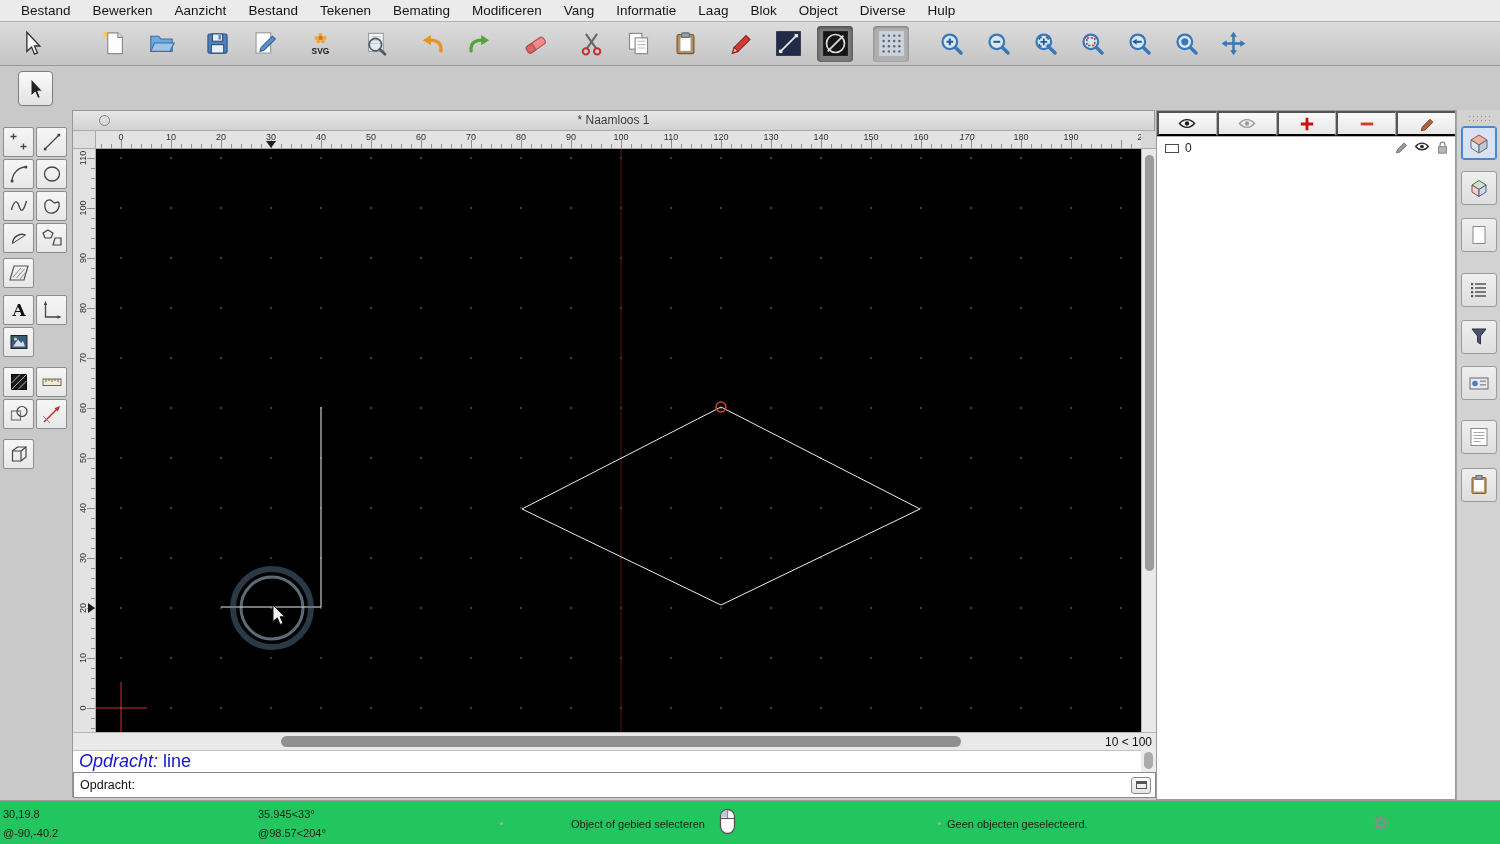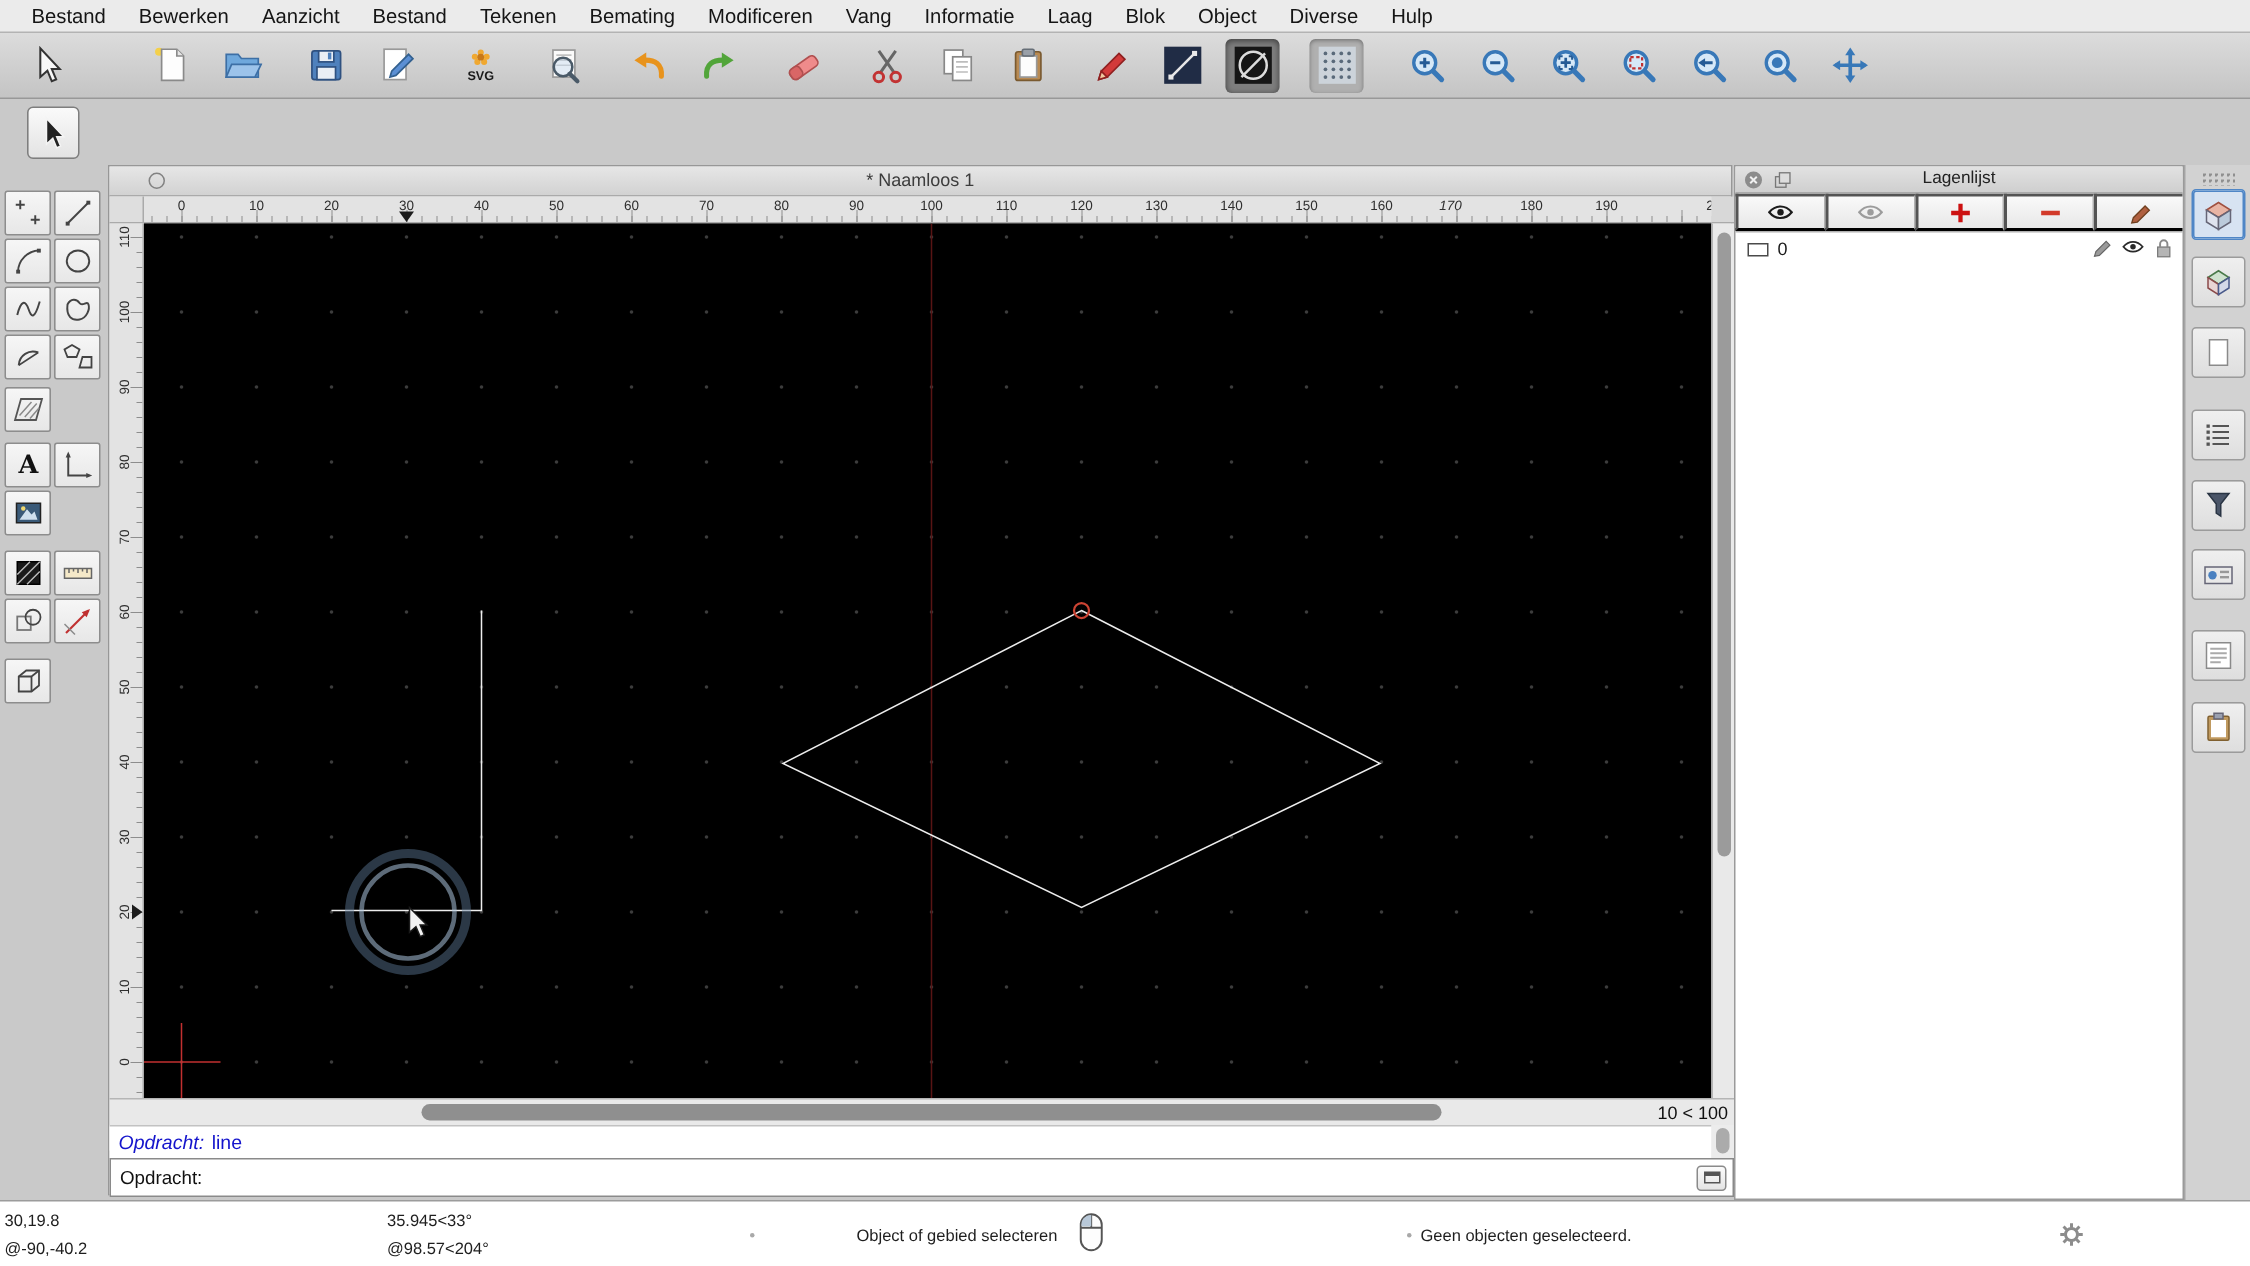--- a/index.html
+++ b/index.html
@@ -80,21 +80,21 @@
              background:#e9e9e9; border-left:1px solid #b5b5b5; }
   .vthumb { position:absolute; left:3px; top:6px; width:9px; height:416px;
             background:#9b9b9b; border-radius:5px; }
   .hscrollrow { position:absolute; left:0; top:621px; width:1083px; height:35px;
                 background:#e9e9e9; border-top:1px solid #b5b5b5; }
   .hthumb { position:absolute; left:208px; top:3px; width:680px; height:11px;
             background:#8f8f8f; border-radius:6px; }
   .scaleinfo { position:absolute; right:4px; top:2px; width:70px; font-size:12px;
                text-align:right; color:#111; }
   .historyrow { position:absolute; left:0; top:639px; width:1068px; height:22px;
-                background:#fff; border-top:1px solid #c2c2c2; font-size:13px;
+                background:#fff; border-top:1px solid #c2c2c2; font-size:18px;
                 line-height:21px; padding-left:6px; color:#1414cc; }
   .cmd-hist-label { font-style:italic; }
   .cmd-hist-value { margin-left:5px; }
   .histscroll { position:absolute; left:1068px; top:639px; width:15px; height:22px; background:#ececec; }
   .histthumb { position:absolute; left:3px; top:2px; width:9px; height:17px;
                background:#ababab; border-radius:5px; }
   .inputrow { position:absolute; left:0; top:661px; width:1083px; height:26px;
               background:#fff; border:1px solid #8a8a8a; display:flex; align-items:center;
               padding:0 4px 0 6px; }
   .inputrow .lbl { font-size:12.5px; color:#111; flex:0 0 auto; }
@@ -129,21 +129,21 @@
           background-image:radial-gradient(circle 1px at 1.5px 1.5px,#8f8f8f 99%,transparent);
           background-size:4px 4px; }
   .sbtn { position:absolute; left:4px; width:36px; height:34px;
           background:linear-gradient(#efefef,#dedede); border:1px solid #9b9b9b;
           border-radius:3px; display:flex; align-items:center; justify-content:center; padding:0; }
   .sbtn.selected { background:#d7e3f2; border-color:#4f86c6; box-shadow:0 0 0 1px #4f86c6 inset; }
   .sbtn svg { width:28px; height:26px; }
 
   
   .statusbar { position:absolute; left:0; top:800px; width:1500px; height:44px;
-               background:#ffffff; border-top:1px solid #9c9c9c; font-size:11px; color:#1e1e1e; }
+               background:#22c55e; border-top:1px solid #9c9c9c; font-size:11px; color:#1e1e1e; }
   .statusbar .abs { position:absolute; white-space:nowrap; }
   .sep-dot { position:absolute; width:3px; height:3px; border-radius:50%; background:#a9a9a9; top:21px; }
 </style>
 </head>
 <body>
 
 <div class="menubar">
     <span class="menu-item">Bestand</span>
     <span class="menu-item">Bewerken</span>
     <span class="menu-item">Aanzicht</span>
@@ -826,31 +826,20 @@
   <div class="inputrow">
     <span class="lbl">Opdracht:</span>
     <input type="text" value="" style="">
     <button class="mini-btn">
         <span></span>
       </button>
   </div>
 </div>
 
 <div class="layers">
-  <div class="layers-header">
-    <svg class="lp-close" viewBox="0 0 16 16">
-        <circle cx="8" cy="8" r="6.5" fill="#8c8c8c"></circle>
-        <path d="M5.5 5.5l5 5M10.5 5.5l-5 5" stroke="#f0f0f0" stroke-width="1.5"></path>
-      </svg>
-    <svg class="lp-dock" viewBox="0 0 16 16">
-        <rect x="2.5" y="5.5" width="8" height="8" fill="none" stroke="#777"></rect>
-        <rect x="5.5" y="2.5" width="8" height="8" fill="#ddd" stroke="#777"></rect>
-      </svg>
-    <span>Lagenlijst</span>
-  </div>
   <div class="layers-toolbar">
     <button class="lt-cell">
         <svg width="20" height="15" viewBox="0 0 20 16">
           <path d="M2 8c4.5-5.5 11.5-5.5 16 0-4.5 5.5-11.5 5.5-16 0z" fill="none" stroke="#1c1c1c" stroke-width="1.5"></path>
           <circle cx="10" cy="8" r="2.3" fill="#1c1c1c"></circle>
         </svg>
       </button>
     <button class="lt-cell">
         <svg width="20" height="15" viewBox="0 0 20 16">
           <path d="M2 8c4.5-5.5 11.5-5.5 16 0-4.5 5.5-11.5 5.5-16 0z" fill="none" stroke="#9c9c9c" stroke-width="1.5"></path>

